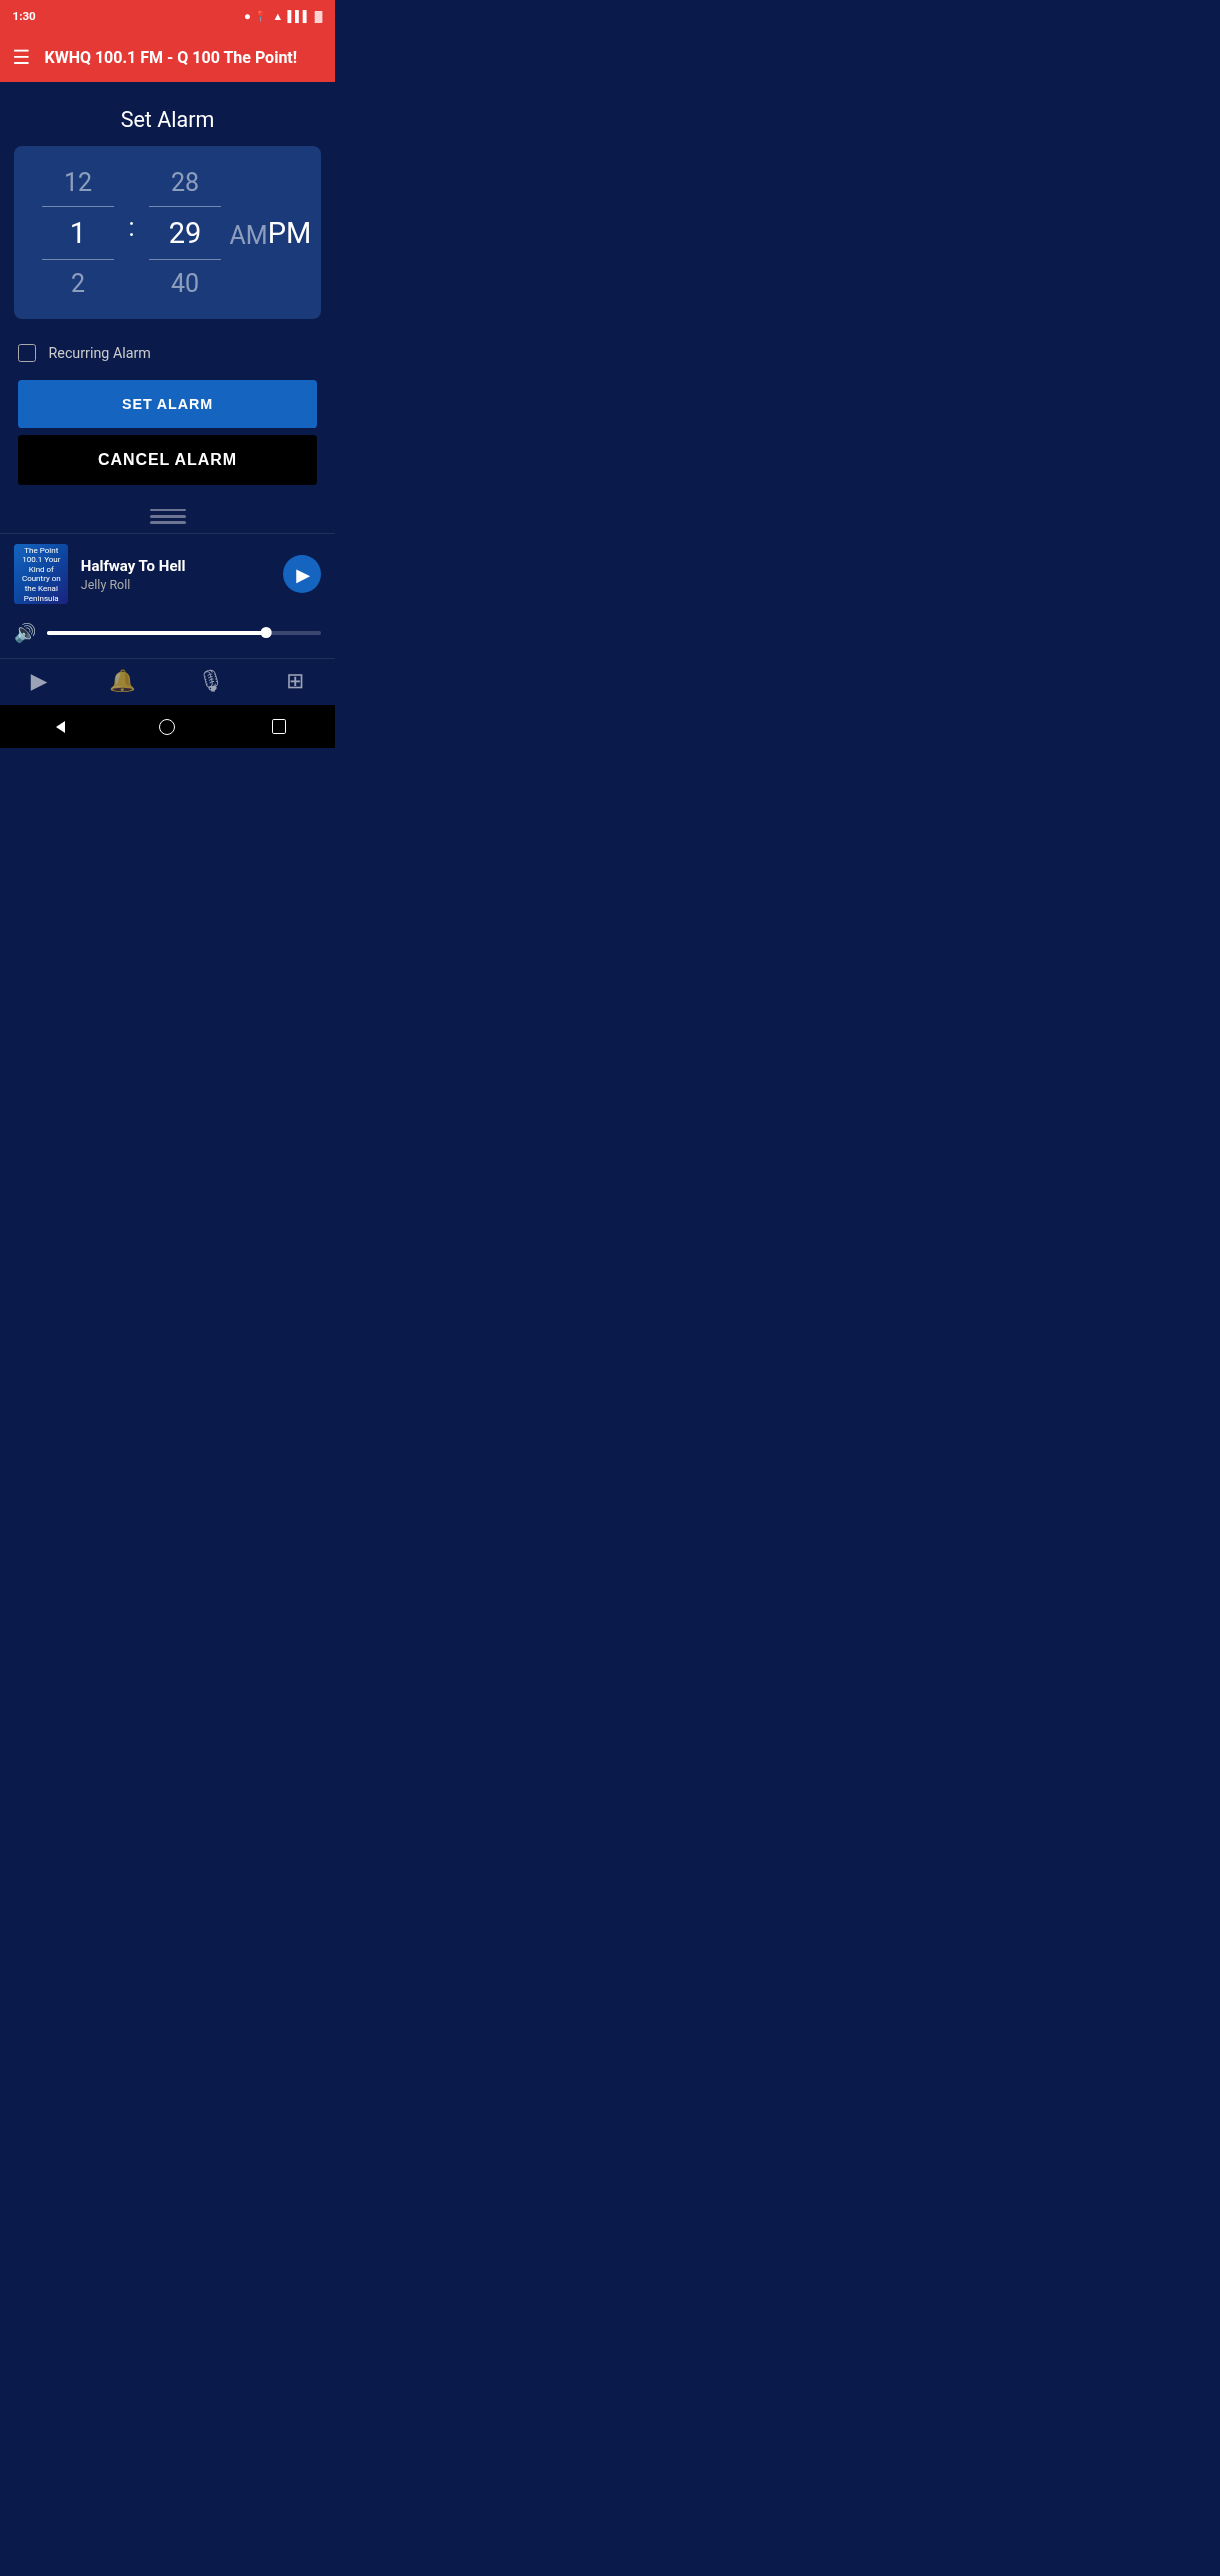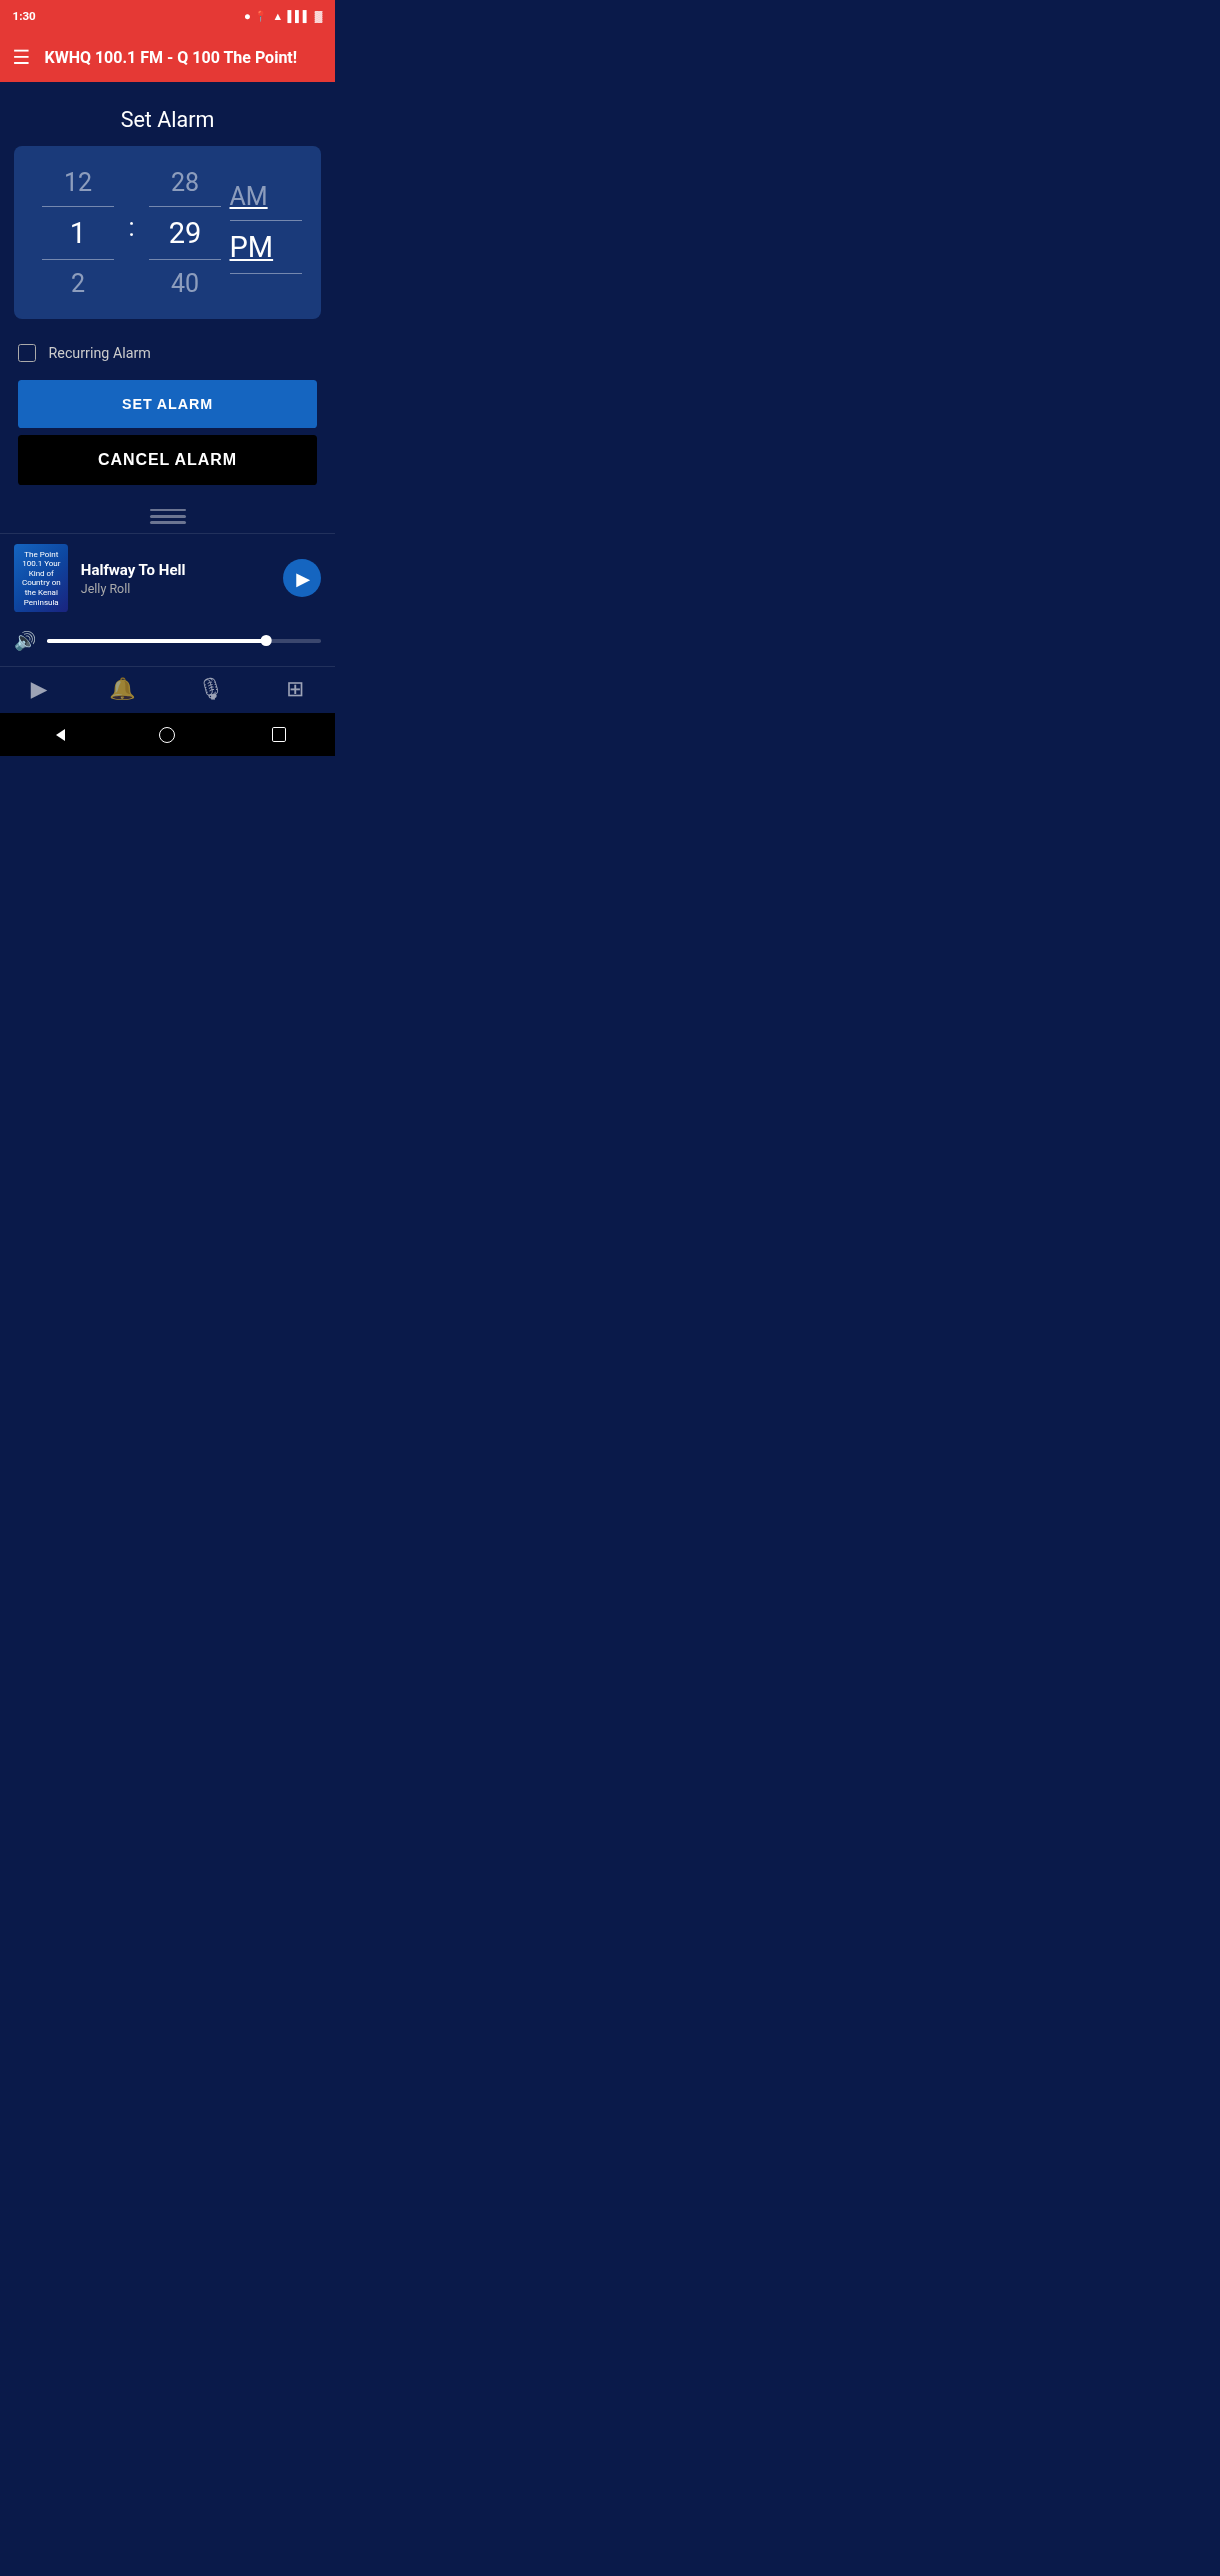--- a/index.html
+++ b/index.html
@@ -109,24 +109,22 @@
     .colon-sep {
       font-size: 25px;
       color: #ffffff;
       padding-bottom: 10.7px;
       width: 18px;
       text-align: center;
     }
 
     .ampm-column {
       display: flex;
-      flex-direction: column;
-      align-items: flex-start;
+      align-items: flex-end;
       width: 72px;
-      text-decoration: underline;
     }
 
     
     .recurring-row {
       display: flex;
       align-items: center;
       padding: 10.7px 18px;
       gap: 12.5px;
     }
 
@@ -198,21 +196,21 @@
     
     .now-playing {
       display: flex;
       align-items: center;
       padding: 10.7px 14.3px;
       border-top: 0.9px solid rgba(255,255,255,0.1);
     }
 
     .album-art {
       width: 54px;
-      height: 68px;
+      height: 60px;
       border-radius: 3.6px;
       background-color: #1a3a7a;
       display: flex;
       align-items: center;
       justify-content: center;
       flex-shrink: 0;
       overflow: hidden;
       margin-right: 12.5px;
     }
 

